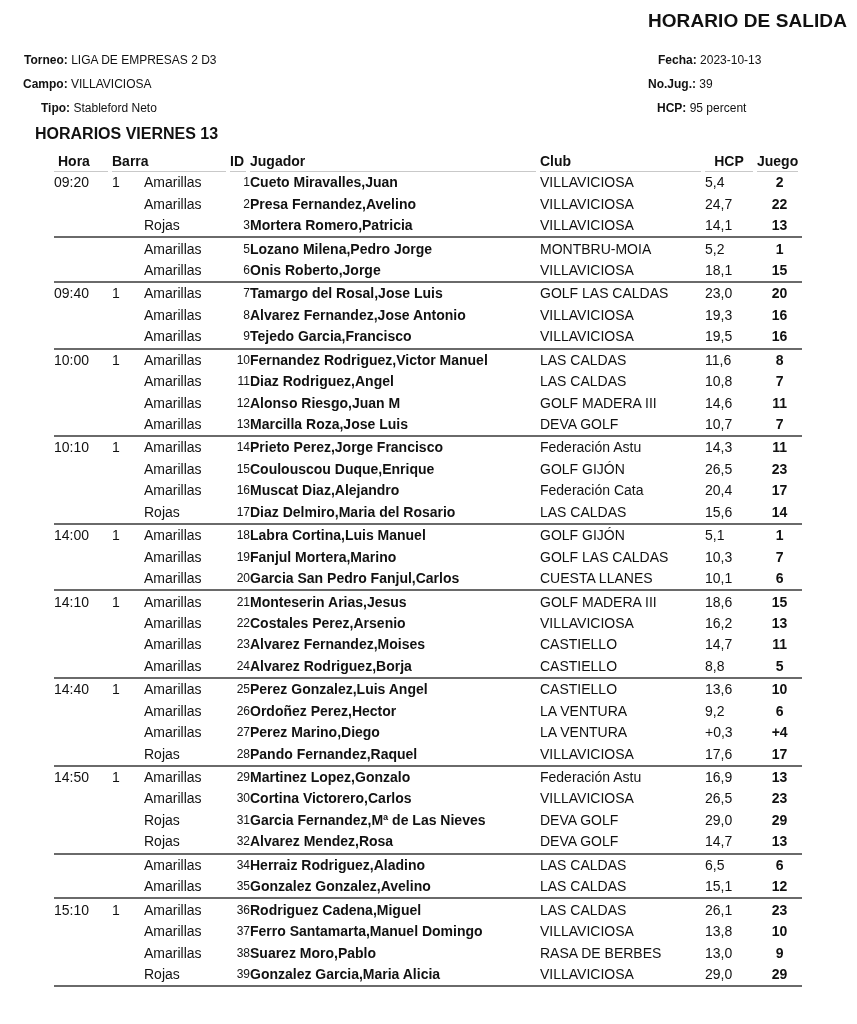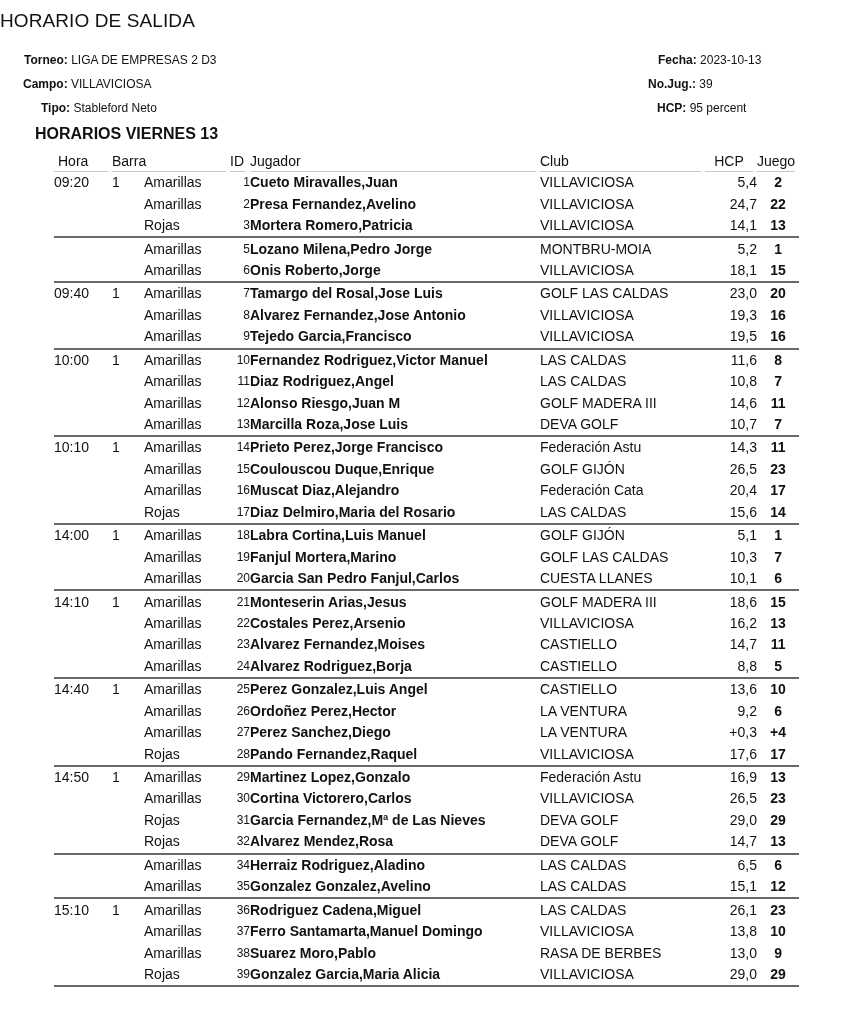--- a/index.html
+++ b/index.html
@@ -1,52 +1,52 @@
 <!DOCTYPE html>
 <html><head>
   <meta charset="utf-8">
   <style>
     html, body { margin: 0; padding: 0; background: #ffffff; }
     body {
       width: 857px; height: 1024px; position: relative; overflow: hidden;
       font-family: "Liberation Sans", sans-serif; color: #111;
     }
     .title {
-      position: absolute; left: 0; width: 847px; top: 10px; text-align: left;
-      font-weight: normal; font-size: 19px; letter-spacing: 0.1px;
+      position: absolute; left: 0; width: 847px; top: 10px; text-align: right;
+      font-weight: bold; font-size: 19px; letter-spacing: 0.1px;
     }
     .meta { position: absolute; font-size: 12px; line-height: 16px; white-space: nowrap; }
     .meta .k { font-weight: bold; }
     .meta-left .k { display: inline-block; text-align: right; }
     .section {
       position: absolute; left: 35px; top: 125px; font-weight: bold; font-size: 16px;
     }
     table.sched {
       position: absolute; left: 54px; top: 152px; border-collapse: collapse;
       font-size: 14px; table-layout: fixed;
     }
     table.sched th {
-      font-weight: normal; text-align: left; padding: 0; height: 20px; line-height: 18px;
+      font-weight: bold; text-align: left; padding: 0; height: 20px; line-height: 18px;
       vertical-align: bottom;
       margin-left: 36px;
     }
     table.sched th span {
       display: block; border-bottom: 1px solid #c9c9c9; margin-right: 4px; padding-bottom: 1px;
     }
     table.sched td {
       padding: 0; height: 21.45px; line-height: 21px; white-space: nowrap; vertical-align: middle;
     }
     tr.group-end td { border-bottom: 2px solid #6a6a6a; }
     td.c-hora { width: 58px; padding-left: 2px; }
     td.c-barra { width: 32px; text-align: left; padding-left: 1px; }
     td.c-tee { width: 86px; }
     td.c-id { width: 20px; text-align: right; font-size: 12px; padding-right: 5px; }
     td.c-name { width: 290px; font-weight: bold; }
     td.c-club { width: 165px; }
-    td.c-hcp { width: 52px; text-align: right; }
+    td.c-hcp { width: 52px; text-align: left; }
     td.c-juego { width: 42px; text-align: center; font-weight: bold; }
     th.h-hora span { padding-left: 4px; }
     th.h-id span { text-align: right; padding-right: 2px; }
     th.h-hcp span { text-align: center; }
     th.h-juego span { text-align: center; margin-right: 0; }
   </style>
 </head>
 <body>
 
 <div class="title">HORARIO DE SALIDA</div>
@@ -354,21 +354,21 @@
         <td class="c-name">Ordoñez Perez,Hector</td>
         <td class="c-club">LA VENTURA</td>
         <td class="c-hcp">9,2</td>
         <td class="c-juego">6</td>
       </tr>
       <tr>
         <td class="c-hora"></td>
         <td class="c-barra"></td>
         <td class="c-tee">Amarillas</td>
         <td class="c-id">27</td>
-        <td class="c-name">Perez Sanchez,Diego</td>
+        <td class="c-name">Perez Marino,Diego</td>
         <td class="c-club">LA VENTURA</td>
         <td class="c-hcp">+0,3</td>
         <td class="c-juego">+4</td>
       </tr>
       <tr class="group-end">
         <td class="c-hora"></td>
         <td class="c-barra"></td>
         <td class="c-tee">Rojas</td>
         <td class="c-id">28</td>
         <td class="c-name">Pando Fernandez,Raquel</td>

